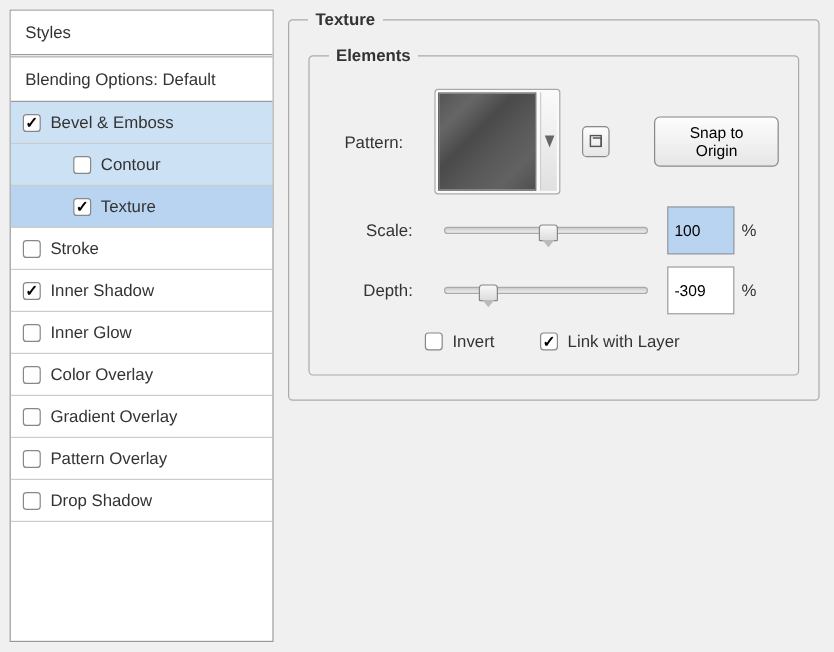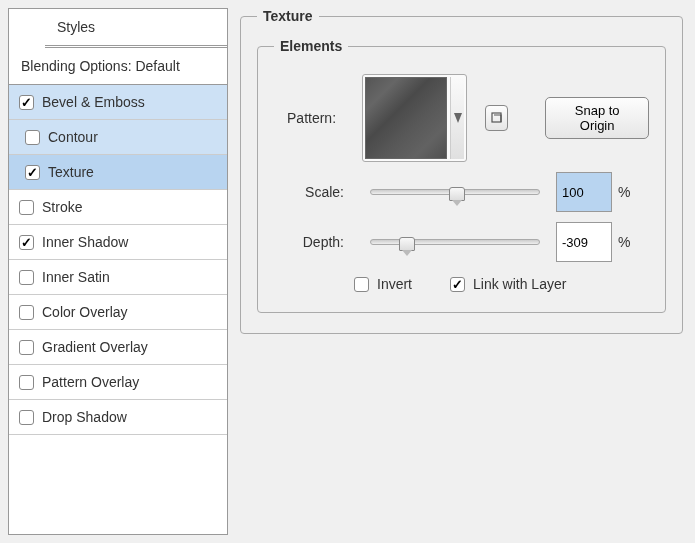--- a/index.html
+++ b/index.html
@@ -27,35 +27,34 @@
       margin: 8px 0 8px 8px;
     }
     .sidebar-header {
       padding: 10px 12px;
       background: #fff;
       border-bottom: 1px solid #999;
       font-size: 14px;
     }
     .sidebar-header.double {
       border-bottom: 3px double #999;
-      margin-left: 36px;
     }
     .style-list {
       list-style: none;
     }
     .style-item {
       display: flex;
       align-items: center;
       padding: 9px 10px;
       border-bottom: 1px solid #ccc;
       font-size: 14px;
       cursor: pointer;
     }
     .style-item.indented {
-      padding-left: 16px;
+      padding-left: 52px;
     }
     .style-item.selected {
       background: #b8d4f0;
     }
     .style-item.sub-selected {
       background: #cde1f5;
     }
     .checkbox {
       width: 15px;
       height: 15px;
@@ -243,21 +242,21 @@
         <li class="style-item">
           <div class="checkbox"></div>
           <span>Stroke</span>
         </li>
         <li class="style-item">
           <div class="checkbox checked"></div>
           <span>Inner Shadow</span>
         </li>
         <li class="style-item">
           <div class="checkbox"></div>
-          <span>Inner Satin</span>
+          <span>Inner Glow</span>
         </li>
         <li class="style-item">
           <div class="checkbox"></div>
           <span>Color Overlay</span>
         </li>
         <li class="style-item">
           <div class="checkbox"></div>
           <span>Gradient Overlay</span>
         </li>
         <li class="style-item">

